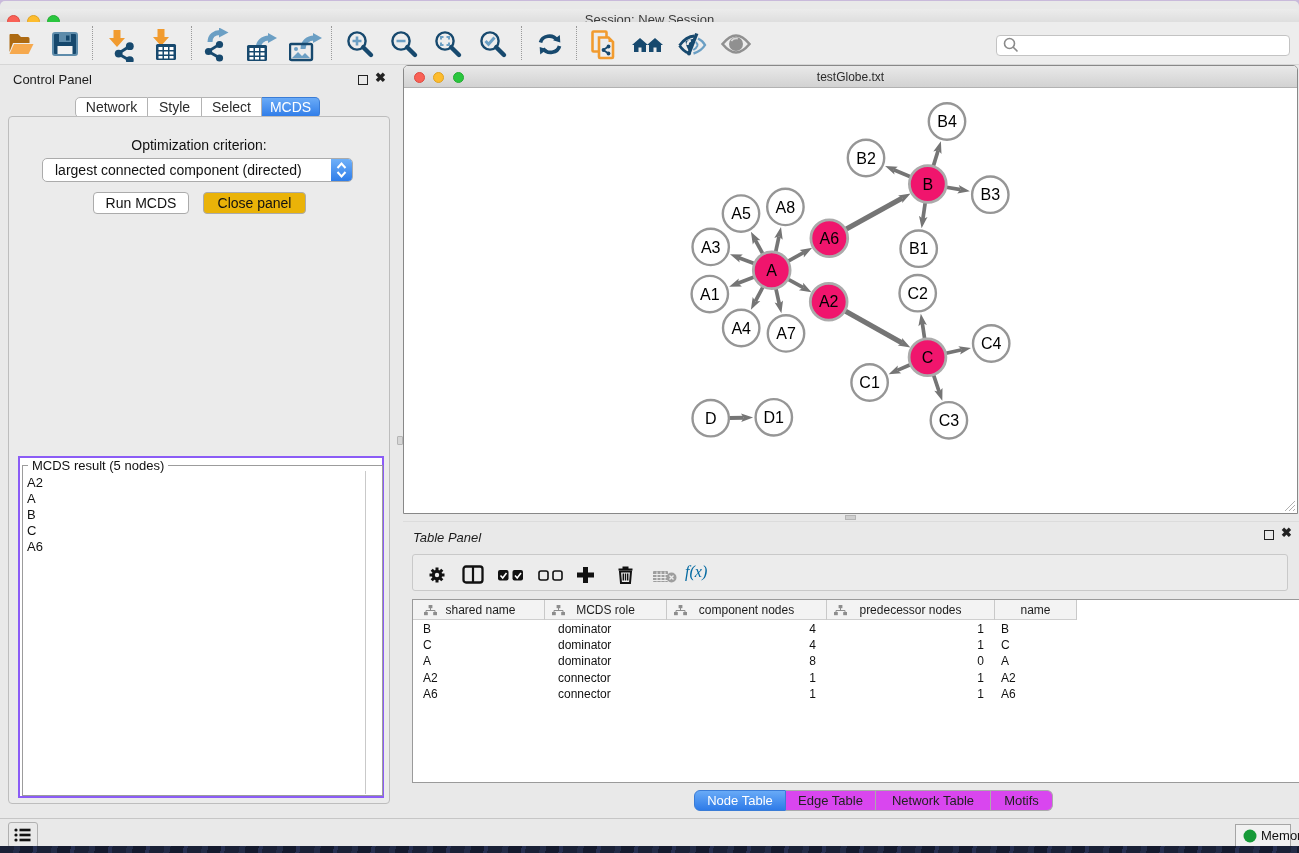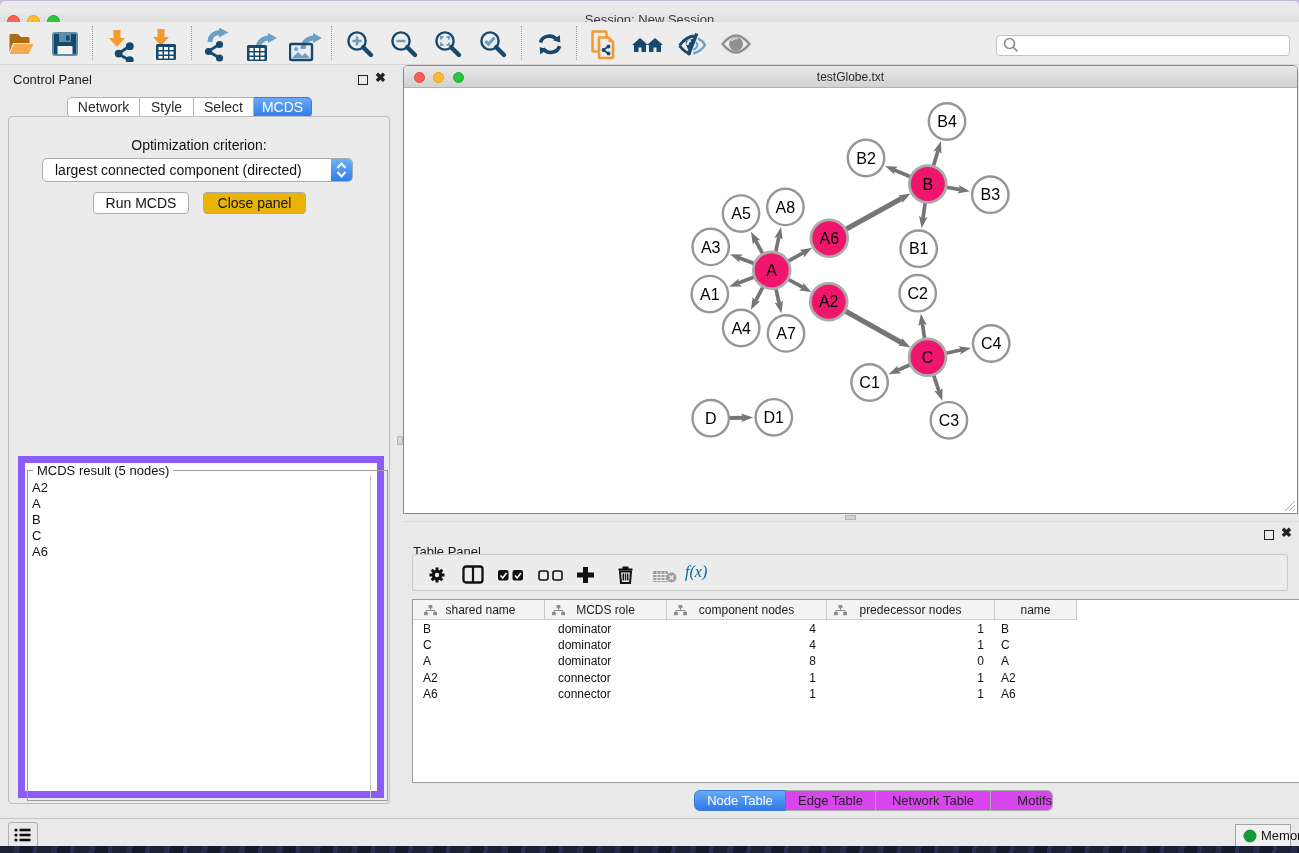--- a/index.html
+++ b/index.html
@@ -14,39 +14,39 @@
 #searchbox{position:absolute;left:996px;top:13px;width:294px;height:21px;background:#fff;border:1px solid #c3c3c3;border-radius:4px;}
 
 #cpanel{position:absolute;top:64px;left:0;width:391px;height:753px;background:#e9e9e9;}
 .ptitle{font-size:13px;color:#1c1c1c;}
 .winbtn{position:absolute;color:#222;}
 .tabrow{position:absolute;display:flex;font-size:14px;color:#2b2b2b;}
 .tab{background:#fff;border:1px solid #b3b3b3;border-left:none;height:21px;line-height:19px;text-align:center;}
 .tab.first{border-left:1px solid #b3b3b3;border-radius:5px 0 0 5px;}
 .tab.sel{background:linear-gradient(#6aabf7,#2e7be8);color:#fff;border-color:#3a7cd6;border-radius:0 5px 5px 0;}
 #subpanel{position:absolute;left:8px;top:51px;width:382px;height:688px;background:#ebebeb;border:1px solid #bdbdbd;border-radius:4px;}
-#mcdsbox{position:absolute;left:9px;top:339px;width:366px;height:342px;background:#fff;border:7px solid #8b5cf6;}
+#mcdsbox{position:absolute;left:9px;top:339px;width:366px;height:342px;background:#fff;border:2px solid #8b5cf6;}
 #fieldset{position:absolute;left:2px;top:7px;width:361px;height:331px;border:1px solid #9c9c9c;}
 #legend{position:absolute;left:5px;top:-8px;background:#fff;padding:0 4px;font-size:13px;color:#111;}
 #mlist{position:absolute;left:4px;top:9px;font-size:13px;line-height:16px;color:#111;}
 #sbtrack{position:absolute;right:16px;top:5px;bottom:1px;width:0;border-left:1px solid #c9c9c9;}
 
 #netwin{position:absolute;top:64px;left:403px;width:895px;height:449px;border:1px solid #888;border-radius:5px 5px 0 0;background:#fff;}
 #nettitle{position:absolute;top:0;left:0;right:0;height:22px;background:linear-gradient(#e9e9e9,#d2d2d2);border-bottom:1px solid #b2b2b2;border-radius:4px 4px 0 0;}
 
 #tpanel{position:absolute;top:520px;left:403px;width:896px;height:297px;background:#e9e9e9;border-top:1px solid #dcdcdc;}
 #ttool{position:absolute;left:9px;top:32px;width:876px;height:37px;background:#ececec;border:1px solid #c9c9c9;border-radius:3px;}
 #ttable{position:absolute;left:9px;top:77px;width:888px;height:184px;background:#fff;border:1px solid #9a9a9a;}
 #thead{position:absolute;left:0;top:0;width:664px;height:20px;background:#f3f3f3;border-bottom:1px solid #cfcfcf;font-size:12px;color:#1c1c1c;}
 .hcell{position:absolute;top:0;height:20px;border-right:1px solid #c9c9c9;text-align:center;line-height:20px;}
 .trow{position:absolute;font-size:12px;color:#111;height:16px;line-height:16px;}
 .bt{position:absolute;display:flex;font-size:13px;color:#222;}
 .btab{background:#d946ef;border:1px solid #ababab;border-left:none;height:21px;line-height:19px;text-align:center;}
 .btab.first{border-left:1px solid #ababab;border-radius:6px 0 0 6px;}
-.btab.last{border-radius:0 6px 6px 0;text-align:right;}
+.btab.last{border-radius:0 6px 6px 0;}
 .btab.sel{background:linear-gradient(#68aaf7,#2e7be8);color:#fff;border-color:#3a7cd6;margin-left:22px;}
 
 #statusbar{position:absolute;top:817px;left:0;width:1299px;height:29px;background:#e9e9e9;border-top:1px solid #c6c6c6;}
 #memory{position:absolute;right:8px;top:5px;width:56px;height:23px;background:#f1f1f1;border:1px solid #a5a5a5;font-size:13px;color:#111;}
 #bstrip{position:absolute;top:846px;left:0;width:1299px;height:7px;background:repeating-linear-gradient(100deg,#1a2137 0 14px,#232c48 14px 20px,#141a2e 20px 33px,#273052 33px 37px);}
 </style></head>
 <body>
 <div id="app">
   <div id="titlebar">
     <div class="tl" style="left:7px;top:6px;width:13px;height:13px;background:#f96156;border:.5px solid #dd4a41;"></div>
@@ -215,21 +215,21 @@
 <div id="searchbox"></div>
       <svg class="ticon" style="left:1003px;top:15px;" width="16" height="16" viewBox="0 0 16 16">
         <circle cx="6.5" cy="6.5" r="5" fill="none" stroke="#8a8a8a" stroke-width="1.6"></circle>
         <path d="M10 10 L14.5 14.5" stroke="#8a8a8a" stroke-width="1.6"></path>
       </svg>
     </div>
   <div id="cpanel">
     <div class="ptitle abs" style="left:13px;top:7px;">Control Panel</div>
     <div class="winbtn" style="left:358px;top:10px;width:10px;height:10px;border:1.5px solid #222;"></div>
     <div class="winbtn" style="left:375px;top:5px;font-size:13px;font-weight:bold;">✖</div>
-    <div class="tabrow" style="left:67px;top:32px;">
+    <div class="tabrow" style="left:75px;top:32px;">
       <div class="tab first" style="width:73px;">Network</div>
       <div class="tab" style="width:54px;">Style</div>
       <div class="tab" style="width:60px;">Select</div>
       <div class="tab sel" style="width:58px;">MCDS</div>
     </div>
     <div id="subpanel">
       <div class="abs" style="left:33px;top:41px;width:311px;height:24px;background:#fff;border:1px solid #ababab;border-radius:5px;">
         <div class="abs" style="left:12px;top:3px;font-size:14px;color:#111;">largest connected component (directed)</div>
         <div class="abs" style="right:0;top:0;width:21px;height:22px;background:linear-gradient(#6fb0f8,#2e7de9);border-radius:0 4px 4px 0;">
           <svg width="21" height="22" viewBox="0 0 21 22">
@@ -339,21 +339,21 @@
 <text x="828.7" y="306.3" text-anchor="middle" font-size="16" fill="#000">A2</text>
 <text x="927.8" y="188.6" text-anchor="middle" font-size="16" fill="#000">B</text>
 <text x="927.5" y="361.8" text-anchor="middle" font-size="16" fill="#000">C</text>
       </svg>
     <svg style="position:absolute;right:1px;bottom:1px;" width="12" height="12" viewBox="0 0 12 12">
         <path d="M11 1 L1 11 M11 5 L5 11 M11 9 L9 11" stroke="#b0b0b0" stroke-width="1" fill="none"></path>
       </svg>
   </div>
   <div class="abs" style="left:845px;top:514px;width:11px;height:5px;background:#cfcfcf;border:1px solid #b5b5b5;"></div>
   <div id="tpanel">
-    <div class="ptitle abs" style="left:10px;top:22px;">Table Panel</div>
+    <div class="ptitle abs" style="left:10px;top:8px;font-style:italic;">Table Panel</div>
     <div class="winbtn" style="left:861px;top:8px;width:10px;height:10px;border:1.5px solid #222;"></div>
     <div class="winbtn" style="left:878px;top:3px;font-size:13px;font-weight:bold;">✖</div>
     <div id="ttool">
         <svg class="abs" style="left:15px;top:11px;" width="18" height="18" viewBox="0 0 18 18">
           <g fill="#111">
             <circle cx="9" cy="9" r="5.2"></circle>
 <g stroke="#111" stroke-width="3">
 <path d="M9 1.5 V16.5 M1.5 9 H16.5 M3.7 3.7 L14.3 14.3 M14.3 3.7 L3.7 14.3"></path>
             </g>
           </g>

